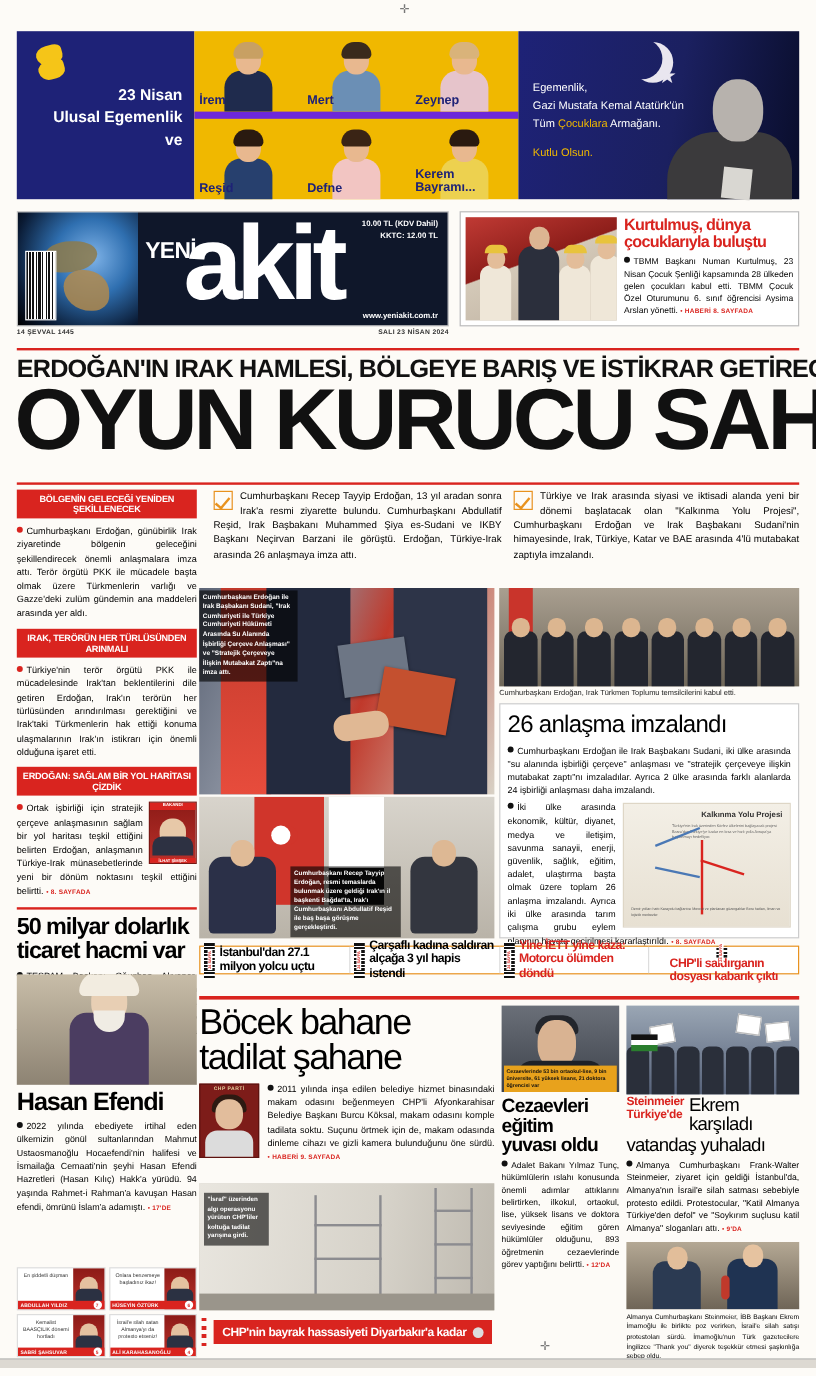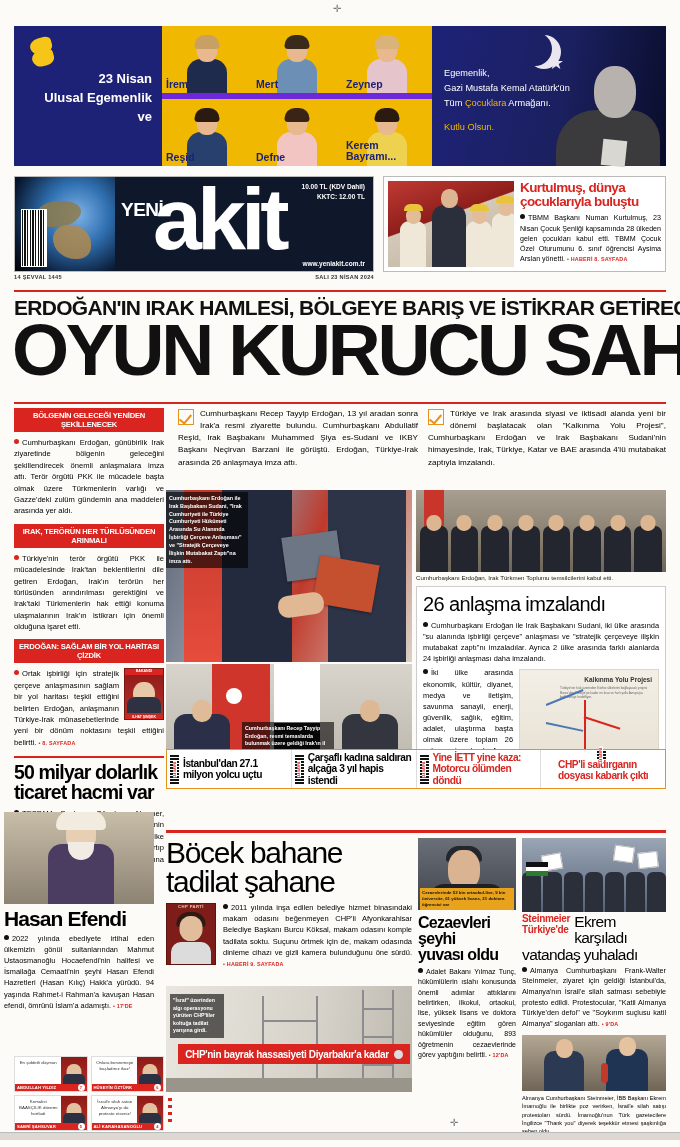--- a/index.html
+++ b/index.html
@@ -136,21 +136,21 @@
   .mapimg .mt { position:absolute; right:6px; top:6px; font-size:6.5px; font-weight:bold; color:#333; }
   .mapimg .sub { position:absolute; right:6px; top:16px; width:92px; font-size:3.2px; color:#666; line-height:1.3; }
   .mapimg .rd { position:absolute; background:#d9241f; }
   .mapimg .l1 { left:64px; top:30px; width:1.5px; height:62px; }
   .mapimg .l2 { left:64px; top:46px; width:38px; height:1.5px; transform:rotate(18deg); transform-origin:left; }
   .mapimg .l3 { left:26px; top:34px; width:40px; height:1.5px; transform:rotate(-22deg); transform-origin:left; background:#4a78b5; }
   .mapimg .l4 { left:26px; top:52px; width:38px; height:1.5px; transform:rotate(12deg); transform-origin:left; background:#4a78b5; }
   .mapimg .lg { position:absolute; left:6px; bottom:8px; font-size:3px; color:#555; line-height:1.6; }
 
   
-  .teasers { position:absolute; left:166px; top:749px; width:500px; height:40px; display:flex; border:1px solid #e8921e; background:#fff; }
+  .teasers { position:absolute; left:166px; top:788px; width:500px; height:24px; display:flex; border:1px solid #e8921e; background:#fff; }
   .teaser { flex:1; display:flex; align-items:center; padding:0 3px; border-right:1px solid #ddd; }
   .teaser:last-child { border-right:none;flex-direction:column; }
   .tz { width:9px; height:30px; background:repeating-linear-gradient(0deg,#111 0 2px,#fff 2px 3px); position:relative; flex:0 0 9px; margin-right:4px; }
   .tz span { position:absolute; left:50%; top:50%; transform:translate(-50%,-50%) rotate(-90deg); font-size:3.2px; color:#d9241f; font-weight:bold; white-space:nowrap; background:#fff; padding:0 1px; }
   .teaser .tt { font-size:10.2px; font-weight:bold; line-height:1.12; letter-spacing:-0.45px; }
   .teaser.red .tt { color:#d9241f; }
 
   
   .bocek { position:absolute; left:166px; top:838px; width:246px; }
   .bocek h1 { font-size:30px; font-weight:normal; line-height:.98; letter-spacing:-1.3px; }
@@ -194,41 +194,41 @@
   .stein p { font-size:7.2px; line-height:1.48; text-align:justify; margin-top:3px; clear:both; }
   .stein .simg2 { width:144px; height:56px; margin-top:5px; background:linear-gradient(#b4a894,#6f6557); position:relative; overflow:hidden; }
   .stein .simg2 .m1 { position:absolute; left:22px; bottom:0; width:40px; height:40px; background:#2b3a52; border-radius:10px 10px 0 0; }
   .stein .simg2 .m1::before{content:'';position:absolute;left:12px;top:-12px;width:17px;height:19px;border-radius:46%;background:#e2be9a;}
   .stein .simg2 .m2 { position:absolute; right:18px; bottom:0; width:42px; height:42px; background:#1f3352; border-radius:10px 10px 0 0; }
   .stein .simg2 .m2::before{content:'';position:absolute;left:13px;top:-12px;width:17px;height:19px;border-radius:46%;background:#e6c3a0;}
   .stein .simg2 .mic { position:absolute; right:58px; bottom:8px; width:7px; height:20px; background:#c0392b; border-radius:4px; }
   .stein .cap2 { font-size:5.6px; line-height:1.5; margin-top:3px; text-align:justify; }
 
   
-  .hasan { position:absolute; left:4px; top:812px; width:150px; }
+  .hasan { position:absolute; left:14px; top:812px; width:150px; }
   .hasan .himg { width:150px; height:92px; background:linear-gradient(#c8bda8,#8d8373); position:relative; overflow:hidden; }
   .hasan .himg .robe { position:absolute; left:44px; bottom:0; width:66px; height:60px; background:#4b3d61; border-radius:14px 14px 0 0; }
   .hasan .himg .face { position:absolute; left:62px; bottom:52px; width:30px; height:34px; border-radius:44%; background:#e8cfb4; }
   .hasan .himg .turban { position:absolute; left:52px; bottom:74px; width:50px; height:20px; border-radius:22px 22px 6px 6px; background:#f2ece0; }
   .hasan .himg .beard { position:absolute; left:64px; bottom:44px; width:26px; height:18px; border-radius:0 0 14px 14px; background:#f0ece4; }
   .hasan h1 { font-size:21px; font-weight:bold; line-height:1.0; letter-spacing:-0.9px; margin-top:4px; }
   .hasan p { font-size:7.4px; line-height:1.5; text-align:justify; margin-top:4px; }
 
   
   .colstrip { position:absolute; left:14px; top:1056px; width:150px; display:grid; grid-template-columns:1fr 1fr; gap:3px; }
   .colcard { border:1px solid #ddd; background:#fff; position:relative; height:36px; display:flex; }
   .colcard .ctext { flex:1; font-size:4.4px; line-height:1.35; color:#333; padding:3px 2px 0 3px; text-align:center; }
   .colcard .cface { width:26px; background:linear-gradient(#8d1b17,#b9302a); position:relative; }
   .colcard .cface .f { position:absolute; left:50%; transform:translateX(-50%); top:7px; width:15px; height:17px; border-radius:46%; background:#e4c1a0; }
   .colcard .cface .s { position:absolute; left:50%; transform:translateX(-50%); bottom:6px; width:22px; height:11px; background:#2b3142; border-radius:5px 5px 0 0; }
   .colname { position:absolute; left:0; bottom:0; width:100%; background:#d9241f; color:#fff; font-size:4.2px; font-weight:bold; padding:1px 2px; letter-spacing:.1px; }
   .colname .num { position:absolute; right:2px; bottom:0px; background:#fff; color:#d9241f; border-radius:50%; width:7px; height:7px; font-size:4px; text-align:center; line-height:7px; }
 
   
-  .chpbar { position:absolute; left:178px; top:1044px; width:232px; height:20px; background:#d9241f; color:#fff; font-weight:bold; font-size:10px; display:flex; align-items:center; justify-content:center; letter-spacing:-0.35px; }
+  .chpbar { position:absolute; left:178px; top:1100px; width:232px; height:20px; background:#d9241f; color:#fff; font-weight:bold; font-size:10px; display:flex; align-items:center; justify-content:center; letter-spacing:-0.35px; }
   .chpbar .bdot { width:9px; height:9px; border-radius:50%; background:#ddd; margin-left:5px; }
   .dotsL { position:absolute; left:168px; top:1098px; width:4px; height:24px; background:repeating-linear-gradient(0deg,#d9241f 0 3px,transparent 3px 7px); }
   .footer-rule { position:absolute; left:0; top:1132px; width:680px; height:8px; background:#ddd9d2; border-top:1px solid #bbb; }
 </style>
 </head>
 <body>
 
 <div class="page">
 
   <div class="regmark" style="left:333px; top:4px;">✛</div>
@@ -532,21 +532,21 @@
 
   <div class="ceza">
     <div class="cimg">
       <div class="chair"></div>
         <div class="ch"></div>
         <div class="cb"></div>
       <div class="clabel">Cezaevlerinde 53 bin ortaokul-lise, 9 bin üniversite, 61 yüksek lisans, 21 doktora öğrencisi var</div>
     </div>
     <h2>
       <div>Cezaevleri</div>
-      <div>şeyhi</div>
+      <div>eğitim</div>
       <div>yuvası oldu</div>
     </h2>
     <p>
       <span class="dotk"></span><span>Adalet Bakanı Yılmaz Tunç, hükümlülerin ıslahı konusunda önemli adımlar attıklarını belirtirken, ilkokul, ortaokul, lise, yüksek lisans ve doktora seviyesinde eğitim gören hükümlüler olduğunu, 893 öğretmenin cezaevlerinde görev yaptığını belirtti.</span>
       <span class="ref">• 12'DA</span>
     </p>
   </div>
 
   <div class="stein">
     <div class="simg">

